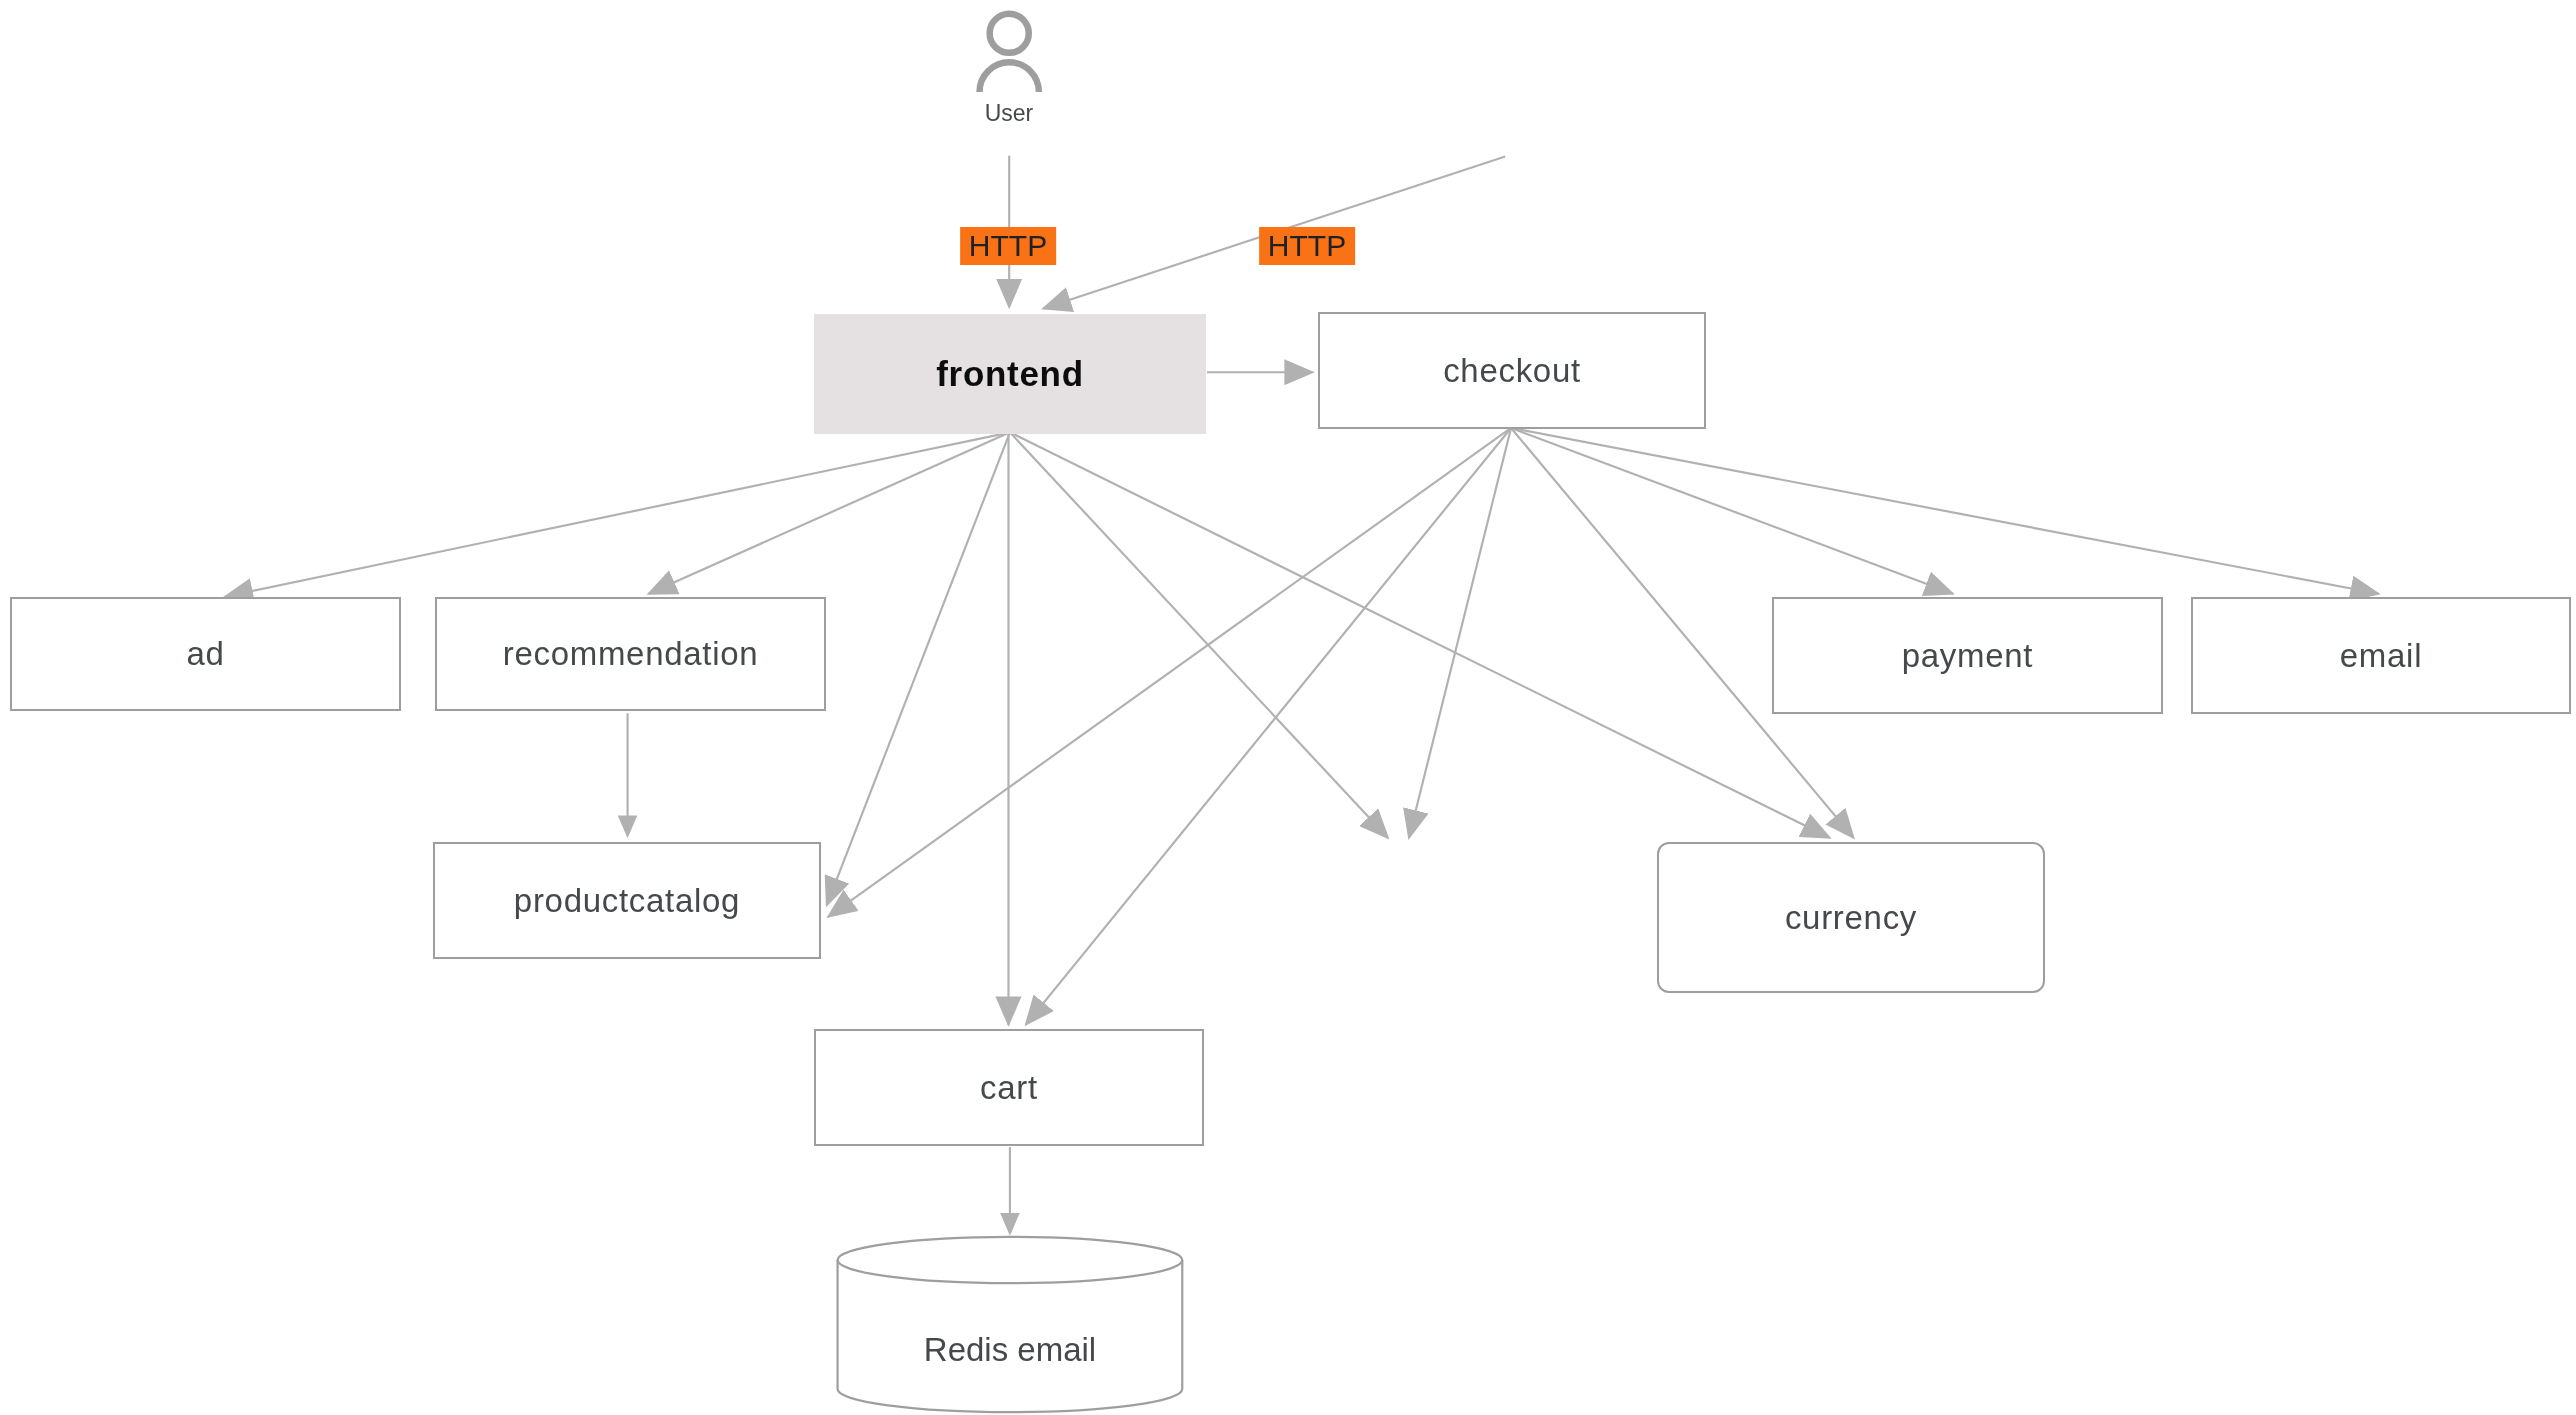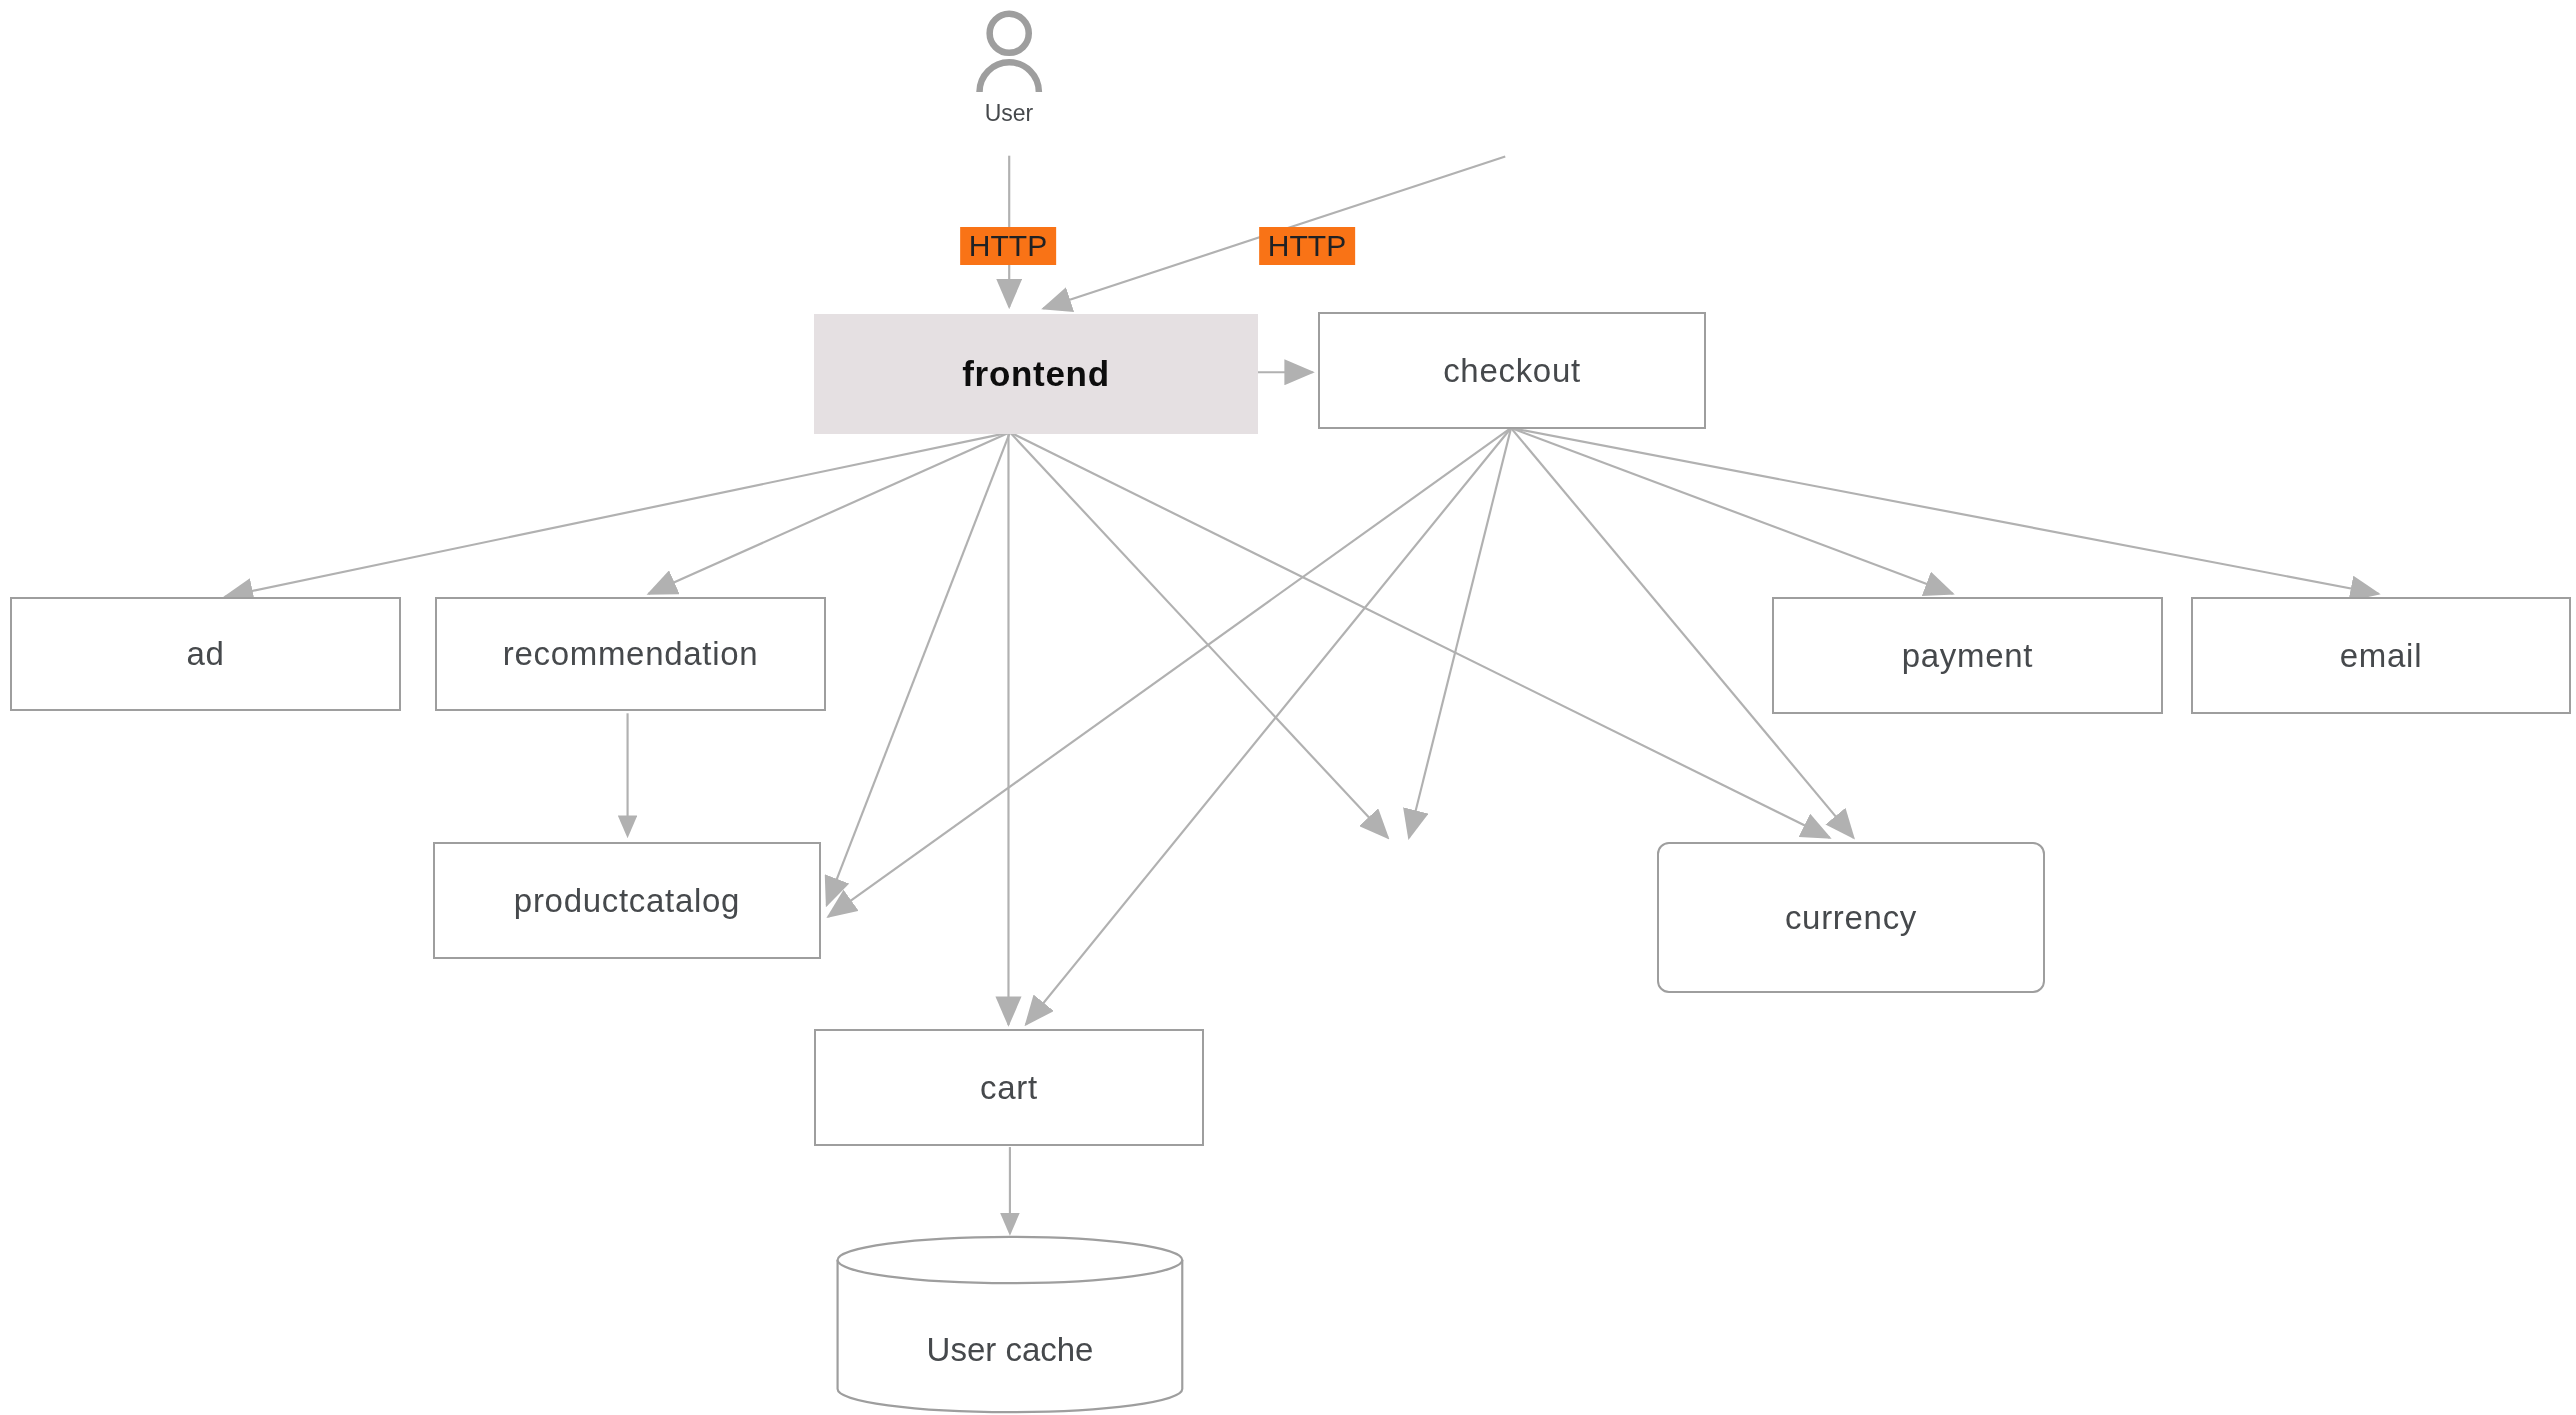--- a/index.html
+++ b/index.html
@@ -112,21 +112,21 @@
       <path class="actor" d="M 1352 127 A 41 41 0 0 1 1434 127"></path>
     </g>
 
     <g>
       <path class="shape" d="M 1156 1740 L 1156 1918 A 238 32 0 0 0 1632 1918 L 1632 1740"></path>
       <ellipse class="shape" cx="1394" cy="1740" rx="238" ry="32"></ellipse>
     </g>
   </svg>
 
 
-  <div class="node node--frontend" style="left:814px; top:314px; width:444px; height:120px;">
+  <div class="node node--frontend" style="left:814px; top:314px; width:392px; height:120px;">
     <span>frontend</span>
   </div>
 
   <div class="node" style="left:1318px; top:312px; width:388px; height:117px;">
     <span>checkout</span>
   </div>
 
   <div class="node" style="left:10px; top:597px; width:391px; height:114px;">
     <span>ad</span>
   </div>
@@ -151,20 +151,20 @@
   <div class="node" style="left:1657px; top:842px; width:388px; height:151px;border-radius:12px;">
     <span>currency</span>
   </div>
 
   <div class="node" style="left:814px; top:1029px; width:390px; height:117px;">
     <span>cart</span>
   </div>
 
   <div class="free-label" style="left:1009px; top:100px;">User</div>
 
-  <div class="db-label" style="left:1010px; top:1331px;">User cache</div>
+  <div class="db-label" style="left:1010px; top:1331px;">Redis email</div>
 
   <div class="edge-label" style="left:1008px; top:227px;">HTTP</div>
 
   <div class="edge-label" style="left:1307px; top:227px;">HTTP</div>
 
 </div>
 
 
 </body></html>

